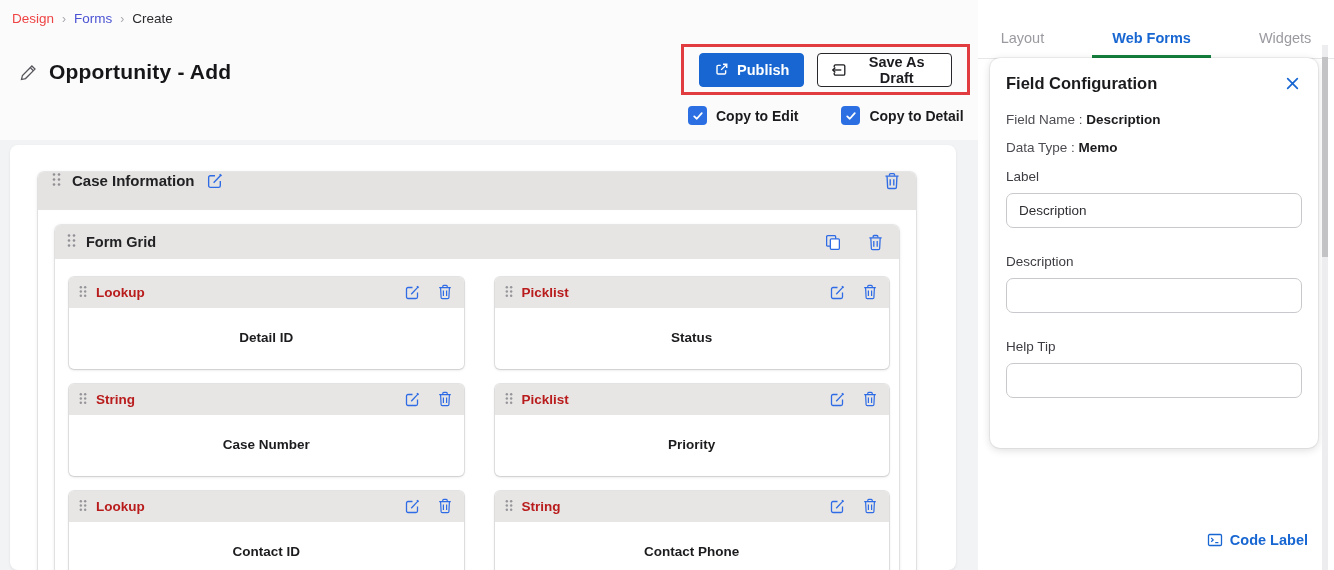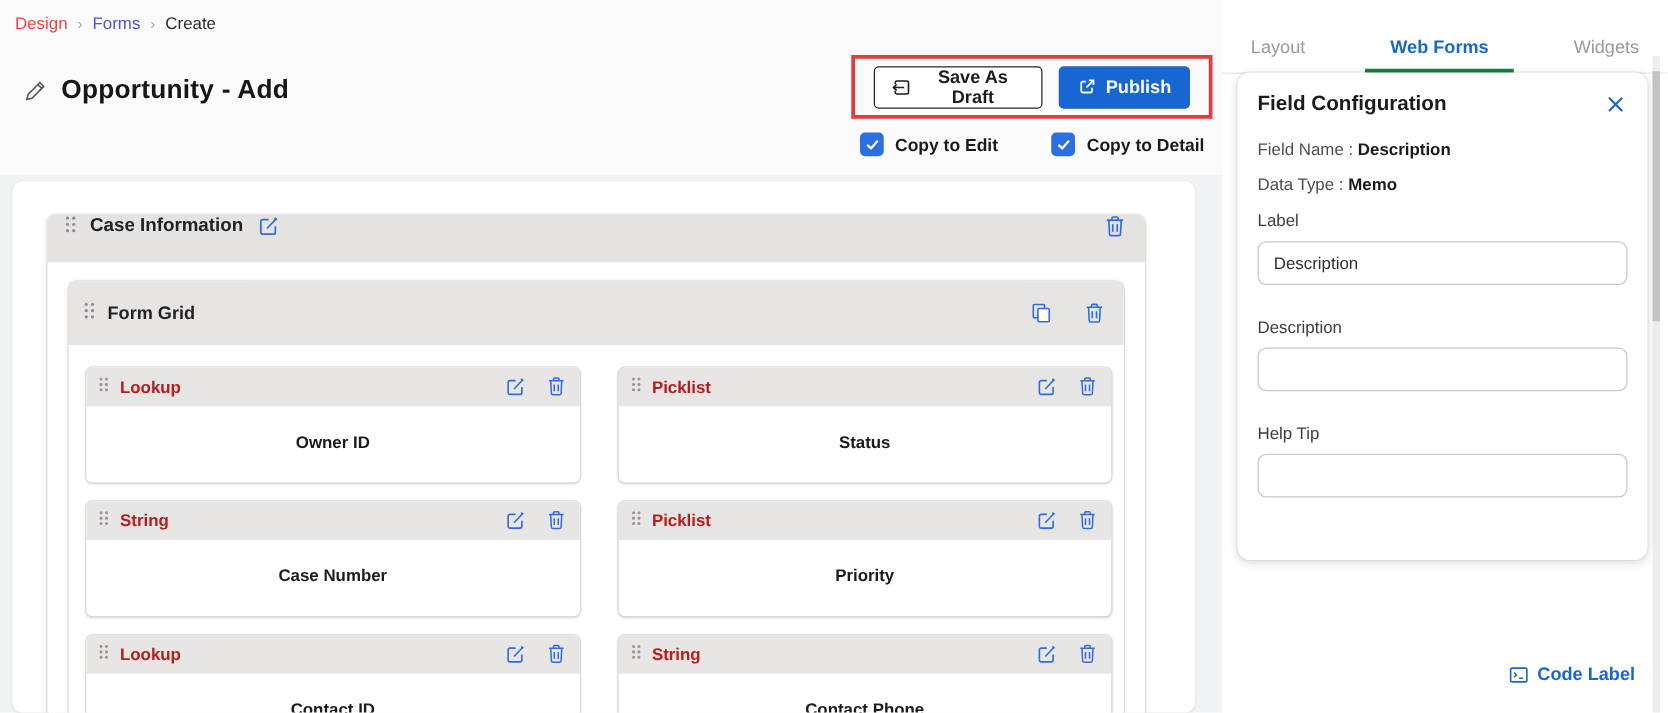--- a/index.html
+++ b/index.html
@@ -37,21 +37,21 @@
   
   .main-card { position:absolute; left:10px; top:145px; width:946px; height:425px; background:#fff;
     border-radius:8px; box-shadow:0 1px 3px rgba(0,0,0,.08); overflow:hidden; }
   .section { position:absolute; left:28px; top:27px; width:878px; height:600px; border-radius:6px;
     background:#fff; box-shadow:0 0 0 1px rgba(0,0,0,.07), 0 1px 4px rgba(0,0,0,.12); }
   .section-header { height:38px; background:#e4e3e1; border-radius:6px 6px 0 0; display:flex;
     align-items:flex-start; padding:0 16px 0 14px; gap:11px; }
   .section-title { font-size:15px; font-weight:bold; color:#222225; }
   .grid-box { margin:15px 17px 0 17px; border-radius:6px; background:#fff;
     box-shadow:0 0 0 1px rgba(0,0,0,.07), 0 1px 4px rgba(0,0,0,.12); }
-  .grid-header { height:51px; background:#e6e5e3; border-radius:6px 6px 0 0; display:flex;
+  .grid-header { height:34px; background:#e6e5e3; border-radius:6px 6px 0 0; display:flex;
     align-items:center; padding:0 16px 0 12px; gap:10px; }
   .grid-title { font-size:14.5px; font-weight:bold; color:#222225; }
   .header-spacer { margin-left:auto; }
   .icon-btn { background:none; border:none; cursor:pointer; display:inline-flex; padding:0; }
   .grid-body { padding:18px 10px 20px 14px; display:grid; grid-template-columns:1fr 1fr;
     column-gap:31px; row-gap:15px; }
 
   
   .field-card { border-radius:5px; background:#fff; overflow:hidden;
     box-shadow:0 0 0 1px rgba(0,0,0,.09), 0 1px 3px rgba(0,0,0,.14); }
@@ -106,39 +106,39 @@
     <span style="display:inline-flex;">
       <svg width="17" height="17" viewBox="0 0 16 16" fill="none" stroke="#55555a" stroke-width="1.2">
         <path d="M11.2 1.9l2.9 2.9L5.2 13.7l-3.8.9.9-3.8z"></path>
           <path d="M9.7 3.4l2.9 2.9"></path>
       </svg>
     </span>
     <span class="page-title">Opportunity - Add</span>
   </div>
 
   <div class="highlight-box">
+    <button class="btn btn-publish">
+      <span style="display:inline-flex;">
+        <svg width="15" height="15" viewBox="0 0 16 16" fill="none" stroke="#ffffff" stroke-width="1.5">
+          <path d="M7.2 3.6H4.4c-.7 0-1.2.5-1.2 1.2v6.8c0 .7.5 1.2 1.2 1.2h6.8c.7 0 1.2-.5 1.2-1.2V8.8"></path>
+          <path d="M9.6 2.4h4v4"></path>
+            <path d="M13.4 2.6 7.6 8.4"></path>
+        </svg>
+      </span>
+      <span>Publish</span>
+    </button>
     <button class="btn btn-draft">
       <span style="display:inline-flex;">
         <svg width="16" height="16" viewBox="0 0 16 16" fill="none" stroke="#1c1c20" stroke-width="1.3">
           <path d="M3.2 5.2V4.1c0-.7.6-1.3 1.3-1.3h8c.7 0 1.3.6 1.3 1.3v7.8c0 .7-.6 1.3-1.3 1.3h-8c-.7 0-1.3-.6-1.3-1.3v-1.1"></path>
           <path d="M10.3 8H1.8"></path>
             <path d="M4.3 5.5 1.8 8l2.5 2.5"></path>
         </svg>
       </span>
       <span>Save As Draft</span>
-    </button>
-    <button class="btn btn-publish">
-      <span style="display:inline-flex;">
-        <svg width="15" height="15" viewBox="0 0 16 16" fill="none" stroke="#ffffff" stroke-width="1.5">
-          <path d="M7.2 3.6H4.4c-.7 0-1.2.5-1.2 1.2v6.8c0 .7.5 1.2 1.2 1.2h6.8c.7 0 1.2-.5 1.2-1.2V8.8"></path>
-          <path d="M9.6 2.4h4v4"></path>
-            <path d="M13.4 2.6 7.6 8.4"></path>
-        </svg>
-      </span>
-      <span>Publish</span>
     </button>
   </div>
 
   <div class="check-row">
     <div class="check-item">
       <span class="checkbox">
         <svg width="12" height="12" viewBox="0 0 14 14" fill="none" stroke="#fff" stroke-width="2.1" stroke-linecap="round" stroke-linejoin="round">
             <polyline points="2.6,7.4 5.6,10.2 11.4,3.6"></polyline>
           </svg>
       </span>
@@ -241,21 +241,21 @@
                     <svg width="14" height="16" viewBox="0 0 14 16" fill="none" stroke="#2e6be5" stroke-width="1.2">
                       <path d="M1.2 3.6h11.6"></path>
                       <path d="M4.8 3.4V2.3c0-.5.4-.9.9-.9h2.6c.5 0 .9.4.9.9v1.1"></path>
                       <path d="M2.6 3.8l.5 9.8c0 .6.6 1.1 1.2 1.1h5.4c.6 0 1.2-.5 1.2-1.1l.5-9.8"></path>
                       <path d="M5.4 6.5v5.4M8.6 6.5v5.4"></path>
                     </svg>
                   </button>
               </span>
             </div>
             <div class="field-body">
-              <span class="field-label">Owner ID</span>
+              <span class="field-label">Detail ID</span>
             </div>
           </div>
 
           <div class="field-card">
             <div class="field-head">
               <span class="drag-dots"><svg width="8" height="13" viewBox="0 0 9 15" fill="#95959a">
                     <circle cx="2" cy="2.5" r="1.4"></circle>
                     <circle cx="7" cy="2.5" r="1.4"></circle>
                     <circle cx="2" cy="7.5" r="1.4"></circle>
                     <circle cx="7" cy="7.5" r="1.4"></circle>

